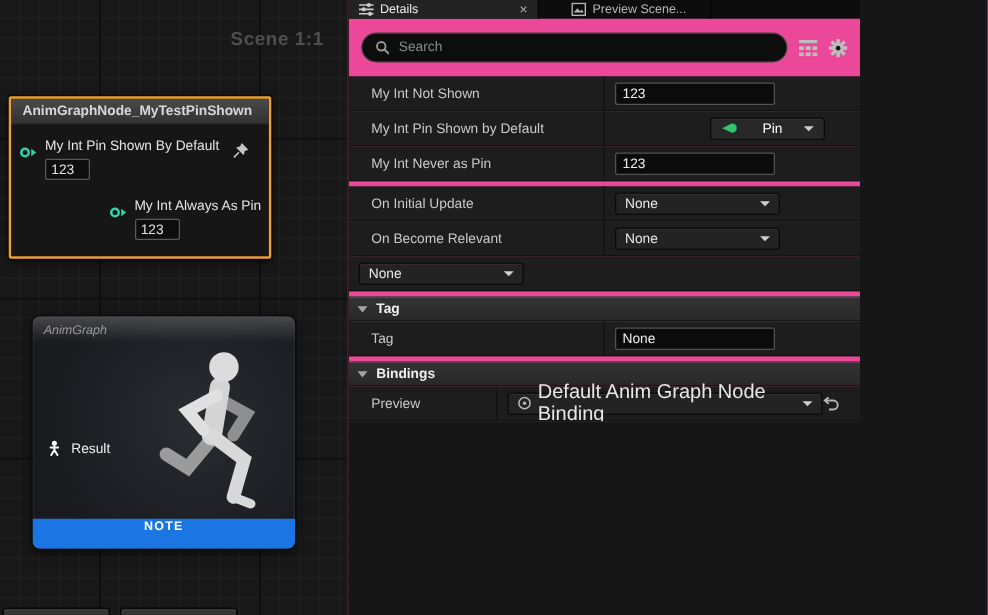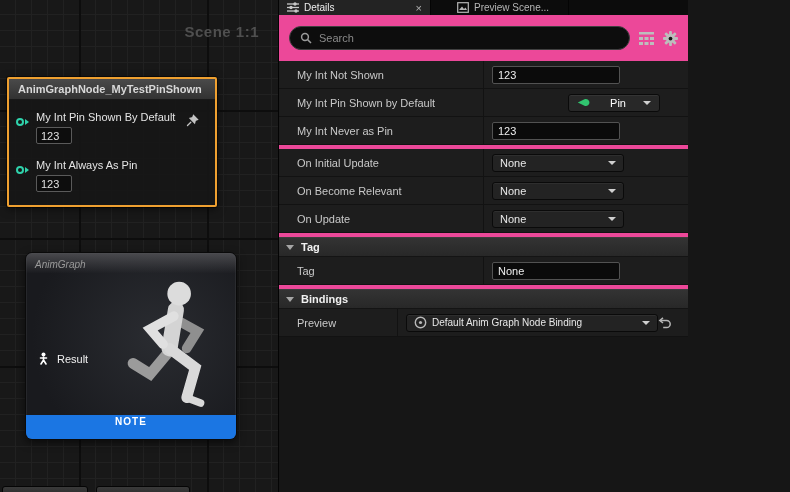--- a/index.html
+++ b/index.html
@@ -40,21 +40,21 @@
   }
   .anim-node-header {
     height:21px; line-height:21px; padding:0 9px;
     background:linear-gradient(#4a4a4a,#323232);
     border-bottom:1px solid #191919;
     font-size:11px; font-weight:bold; color:#d8d8d8;
     white-space:nowrap; overflow:hidden;
   }
   .anim-node-body { background:rgba(22,22,22,.94); padding:11px 6px 13px 4px; }
   .gpin-row { display:flex; align-items:flex-start; margin-bottom:15px; }
-  .gpin-row:last-child { margin-bottom:0; }
+  .gpin-row:last-child { margin-bottom:0;justify-content:flex-end; }
   .data-pin { display:inline-flex; align-items:center; margin:7px 7px 0 3px; flex:none; }
   .dp-c { width:8px; height:8px; border:2px solid #2fd3ac; border-radius:50%; }
   .dp-t { width:0; height:0; border-top:3px solid transparent; border-bottom:3px solid transparent; border-left:4px solid #2fd3ac; margin-left:1px; }
   .gpin-label { font-size:11px; color:#e4e4e4; margin-bottom:4px; white-space:nowrap; }
   .gpin-value {
     width:36px; height:17px; background:#0d0d0d; border:1px solid #5a5a5a;
     border-radius:2px; color:#e0e0e0; font-size:11px; padding:0 4px;
     font-family:inherit; outline:none;
   }
   .pushpin { margin-left:auto; margin-right:10px; margin-top:3px; flex:none; cursor:pointer; }
@@ -143,21 +143,21 @@
     box-shadow:inset 0 1px 0 rgba(255,255,255,.05); cursor:pointer;
   }
   .dd-chev { margin-left:auto; width:0; height:0; border-left:4px solid transparent; border-right:4px solid transparent; border-top:4px solid #d0d0d0; }
   .pin-combo {
     margin-left:auto; margin-right:20px; height:18px;
     display:flex; align-items:center; gap:17px; padding:0 8px;
     background:#282828; border:1px solid #0a0a0a; border-radius:3px;
     color:#ffffff; font-size:11px; cursor:pointer;
     box-shadow:inset 0 1px 0 rgba(255,255,255,.06);
   }
-  .binding-dd { width:252px; font-size:10px; }
+  .binding-dd { width:252px; font-size:16px; }
   .reset-icon { margin-left:auto; margin-right:8px; display:flex; align-items:center; cursor:pointer; }
   .filler { flex:1; background:#161616; }
 </style>
 </head>
 <body>
 
 <div id="app">
 
   <div id="graph-panel">
     <div class="zoom-label">Scene 1:1</div>
@@ -328,21 +328,20 @@
       <div class="row">
         <div class="row-label">On Become Relevant</div>
         <div class="row-value">
           <div class="dropdown">
             <span>None</span>
             <span class="dd-chev"></span>
           </div>
         </div>
       </div>
       <div class="row">
-        <div class="row-label">On Update</div>
         <div class="row-value">
           <div class="dropdown">
             <span>None</span>
             <span class="dd-chev"></span>
           </div>
         </div>
       </div>
     </div>
 
     <div class="section">

